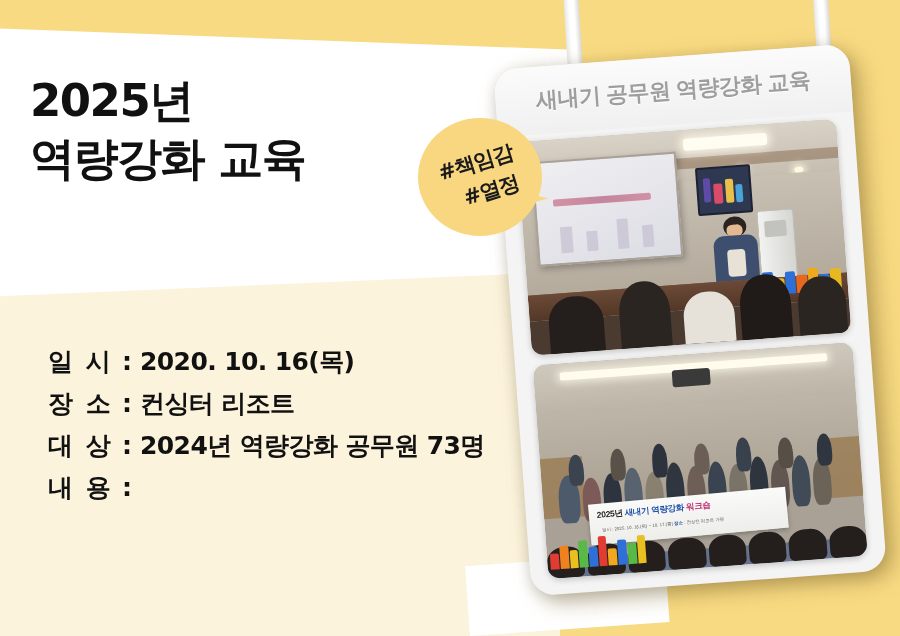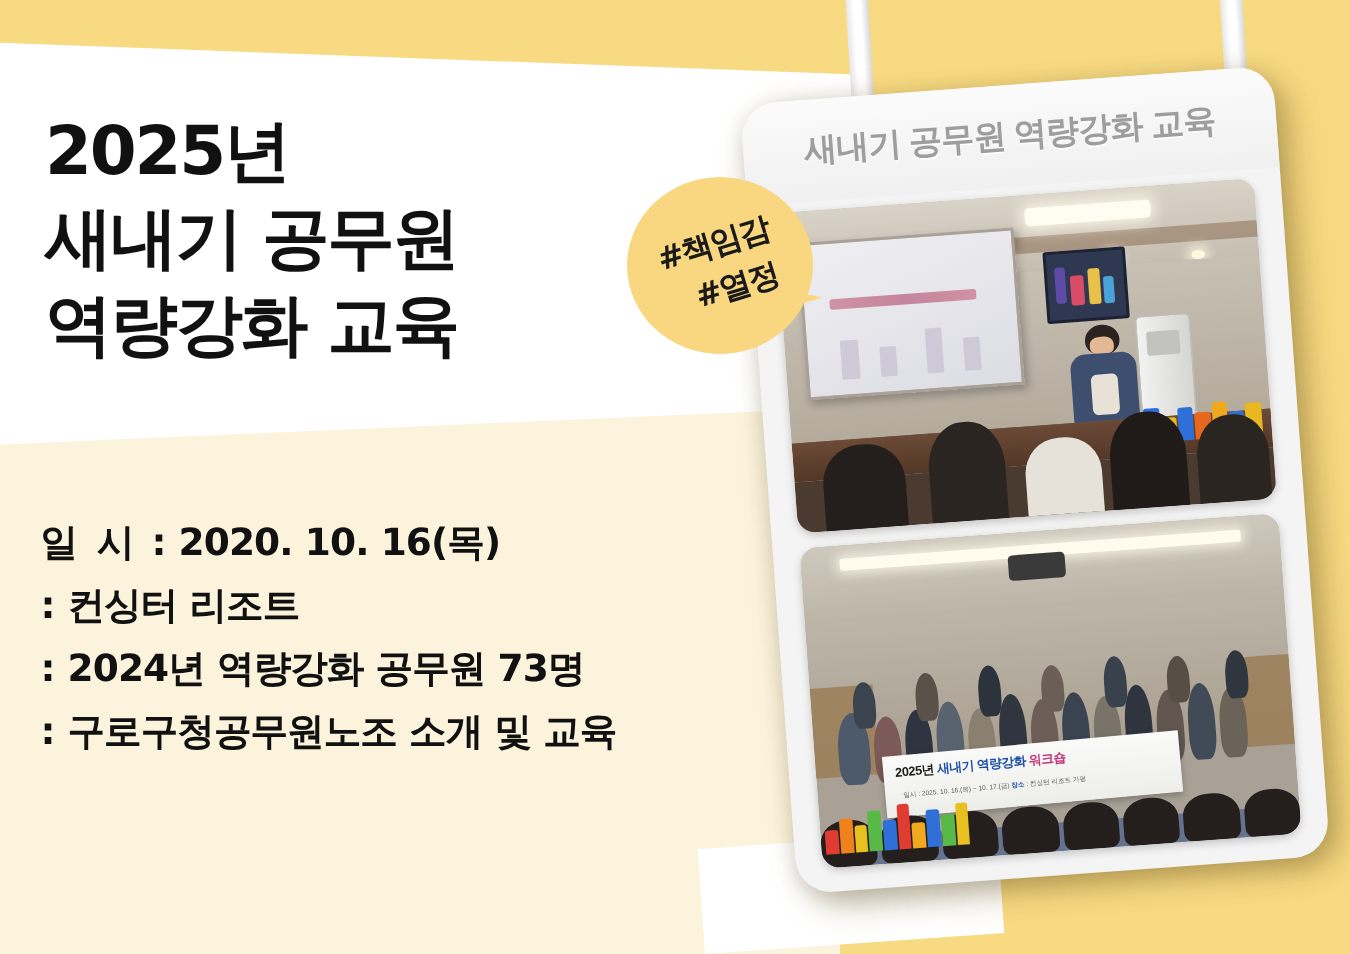--- a/index.html
+++ b/index.html
@@ -224,21 +224,21 @@
     font-size:45px;
     font-weight:800;
     line-height:58px;
     color:#111111;
     letter-spacing:-1.5px;
     white-space:nowrap;
   }
 
   .details{
     position:absolute;
-    left:27px;top:345px;
+    left:48px;top:345px;
     z-index:4;
   }
   .detail-row{
     display:flex;align-items:baseline;
     margin-bottom:9px;
     white-space:nowrap;
   }
   .detail-label{
     font-family:"DejaVu Sans",sans-serif;
     font-size:25px;font-weight:800;color:#111;
@@ -411,38 +411,39 @@
   <div class="bubble-tail"></div>
   <div class="bubble">
     <div class="bubble-text">
       <div class="bubble-line l1">#책임감</div>
       <div class="bubble-line l2">#열정</div>
     </div>
   </div>
 
   <div class="title">
     <div class="title-line">2025년</div>
-    <div class="title-line">새내기 공무원</div>
     <div class="title-line">역량강화 교육</div>
   </div>
 
   <div class="details">
     <div class="detail-row">
       <span class="detail-label">일 시</span>
       <span class="detail-colon">:</span>
       <span class="detail-value">2020. 10. 16(목)</span>
     </div>
     <div class="detail-row">
+      <span class="detail-label">장 소</span>
       <span class="detail-colon">:</span>
       <span class="detail-value">컨싱터 리조트</span>
     </div>
     <div class="detail-row">
+      <span class="detail-label">대 상</span>
       <span class="detail-colon">:</span>
       <span class="detail-value">2024년 역량강화 공무원 73명</span>
     </div>
     <div class="detail-row">
+      <span class="detail-label">내 용</span>
       <span class="detail-colon">:</span>
-      <span class="detail-value">구로구청공무원노조 소개 및 교육</span>
     </div>
   </div>
 
 
 </div>
 
 </body></html>

